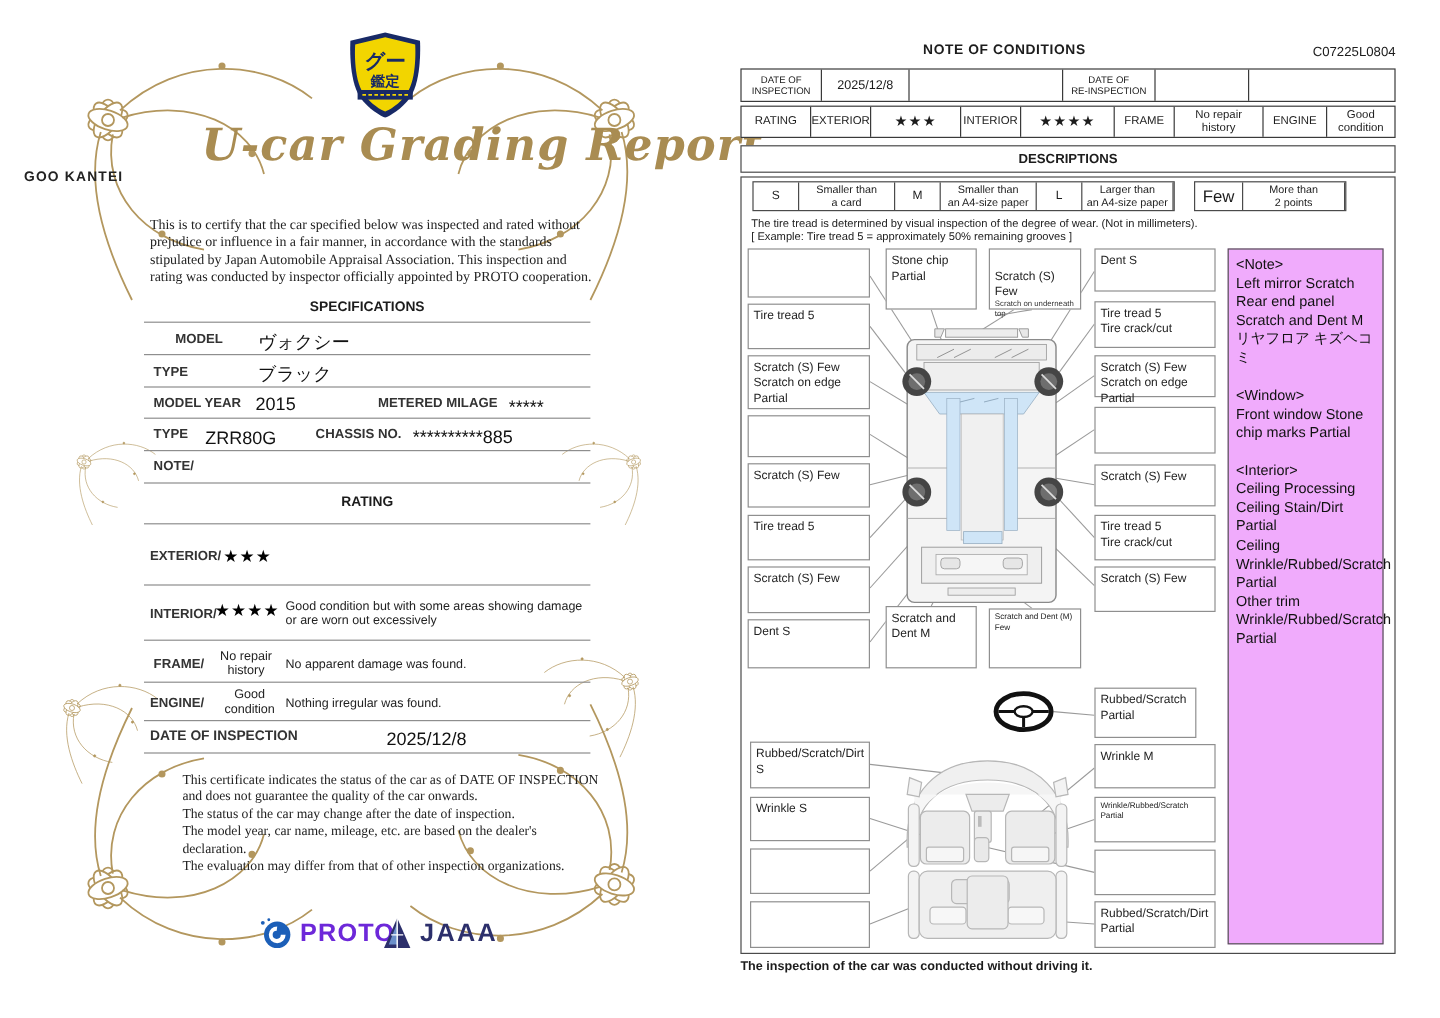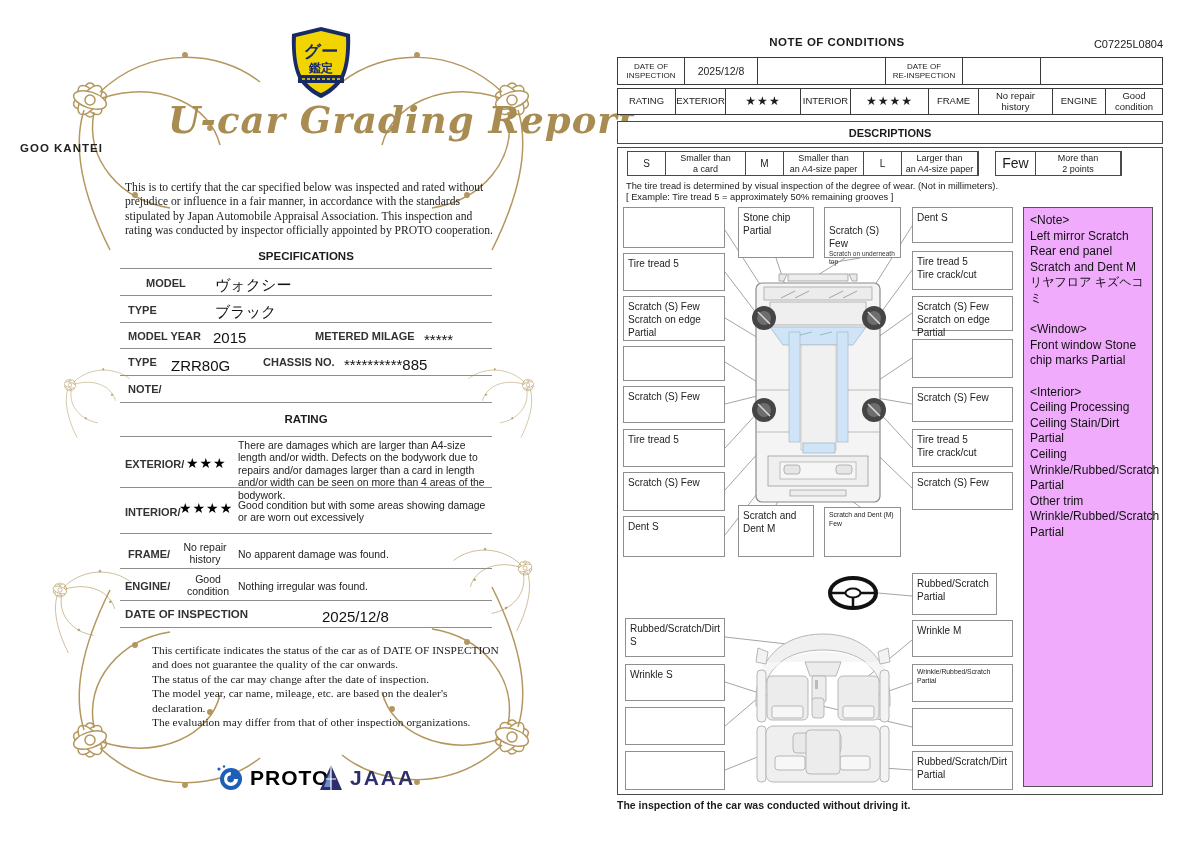--- a/index.html
+++ b/index.html
@@ -114,21 +114,20 @@
 
     <div class="cline" style="top:436px"></div>
       <div class="cline" style="top:487px"></div>
     <div class="cline" style="top:533px"></div>
       <div class="cline" style="top:568px"></div>
     <div class="cline" style="top:600px"></div>
       <div class="cline" style="top:627px"></div>
 
     <div class="abs slabel" style="left:125px;top:458px">EXTERIOR/</div>
     <div class="abs stars" style="left:186px;top:455px">★★★</div>
-    <div class="abs rdesc" style="left:238px;top:440px;width:256px">There are damages which are larger than A4-size length and/or width. Defects on the bodywork due to repairs and/or damages larger than a card in length and/or width can be seen on more than 4 areas of the bodywork.</div>
 
     <div class="abs slabel" style="left:125px;top:506px">INTERIOR/</div>
     <div class="abs stars" style="left:179px;top:500px">★★★★</div>
     <div class="abs rdesc" style="left:238px;top:500px;width:256px">Good condition but with some areas showing damage or are worn out excessively</div>
 
     <div class="abs slabel" style="left:128px;top:548px">FRAME/</div>
     <div class="abs rsmall" style="left:177px;top:541px;width:56px">No repair history</div>
     <div class="abs rdesc" style="left:238px;top:549px;width:256px">No apparent damage was found.</div>
 
     <div class="abs slabel" style="left:125px;top:580px">ENGINE/</div>
@@ -143,21 +142,21 @@
 The model year, car name, mileage, etc. are based on the dealer's declaration.
 The evaluation may differ from that of other inspection organizations.</div>
 
     <div class="abs" style="left:215px;top:763px;display:flex;align-items:center;gap:5px;">
       <svg width="30" height="30" viewBox="0 0 30 30">
         <circle cx="16" cy="16" r="11" fill="#1c5fb8"></circle>
         <path d="M16,9 a7,7 0 1,0 7,7 l-4,0 a3.4,3.4 0 1,1 -3.4,-3.4 Z" fill="#fff"></path>
         <circle cx="4" cy="6" r="1.6" fill="#1c5fb8"></circle>
           <circle cx="9" cy="3.5" r="1.2" fill="#1c5fb8"></circle>
       </svg>
-      <span style="font-size:21px;font-weight:bold;color:#000000;letter-spacing:1px;">PROTO</span>
+      <span style="font-size:21px;font-weight:bold;color:#6d28d9;letter-spacing:1px;">PROTO</span>
     </div>
     <div class="abs" style="left:318px;top:763px;display:flex;align-items:center;gap:6px;">
       <svg width="26" height="30" viewBox="0 0 26 30">
         <path d="M13,2 L24,27 L2,27 Z" fill="#2c2f6b"></path>
         <path d="M13,6 L13,24 L6,24 Z" fill="#6b8fc9"></path>
         <line x1="13" y1="2" x2="13" y2="27" stroke="#fff" stroke-width="1.2"></line>
         <line x1="8" y1="16" x2="18" y2="16" stroke="#fff" stroke-width="1"></line>
       </svg>
       <span style="font-size:21px;font-weight:bold;color:#2c2f6b;letter-spacing:2px;">JAAA</span>
     </div>

